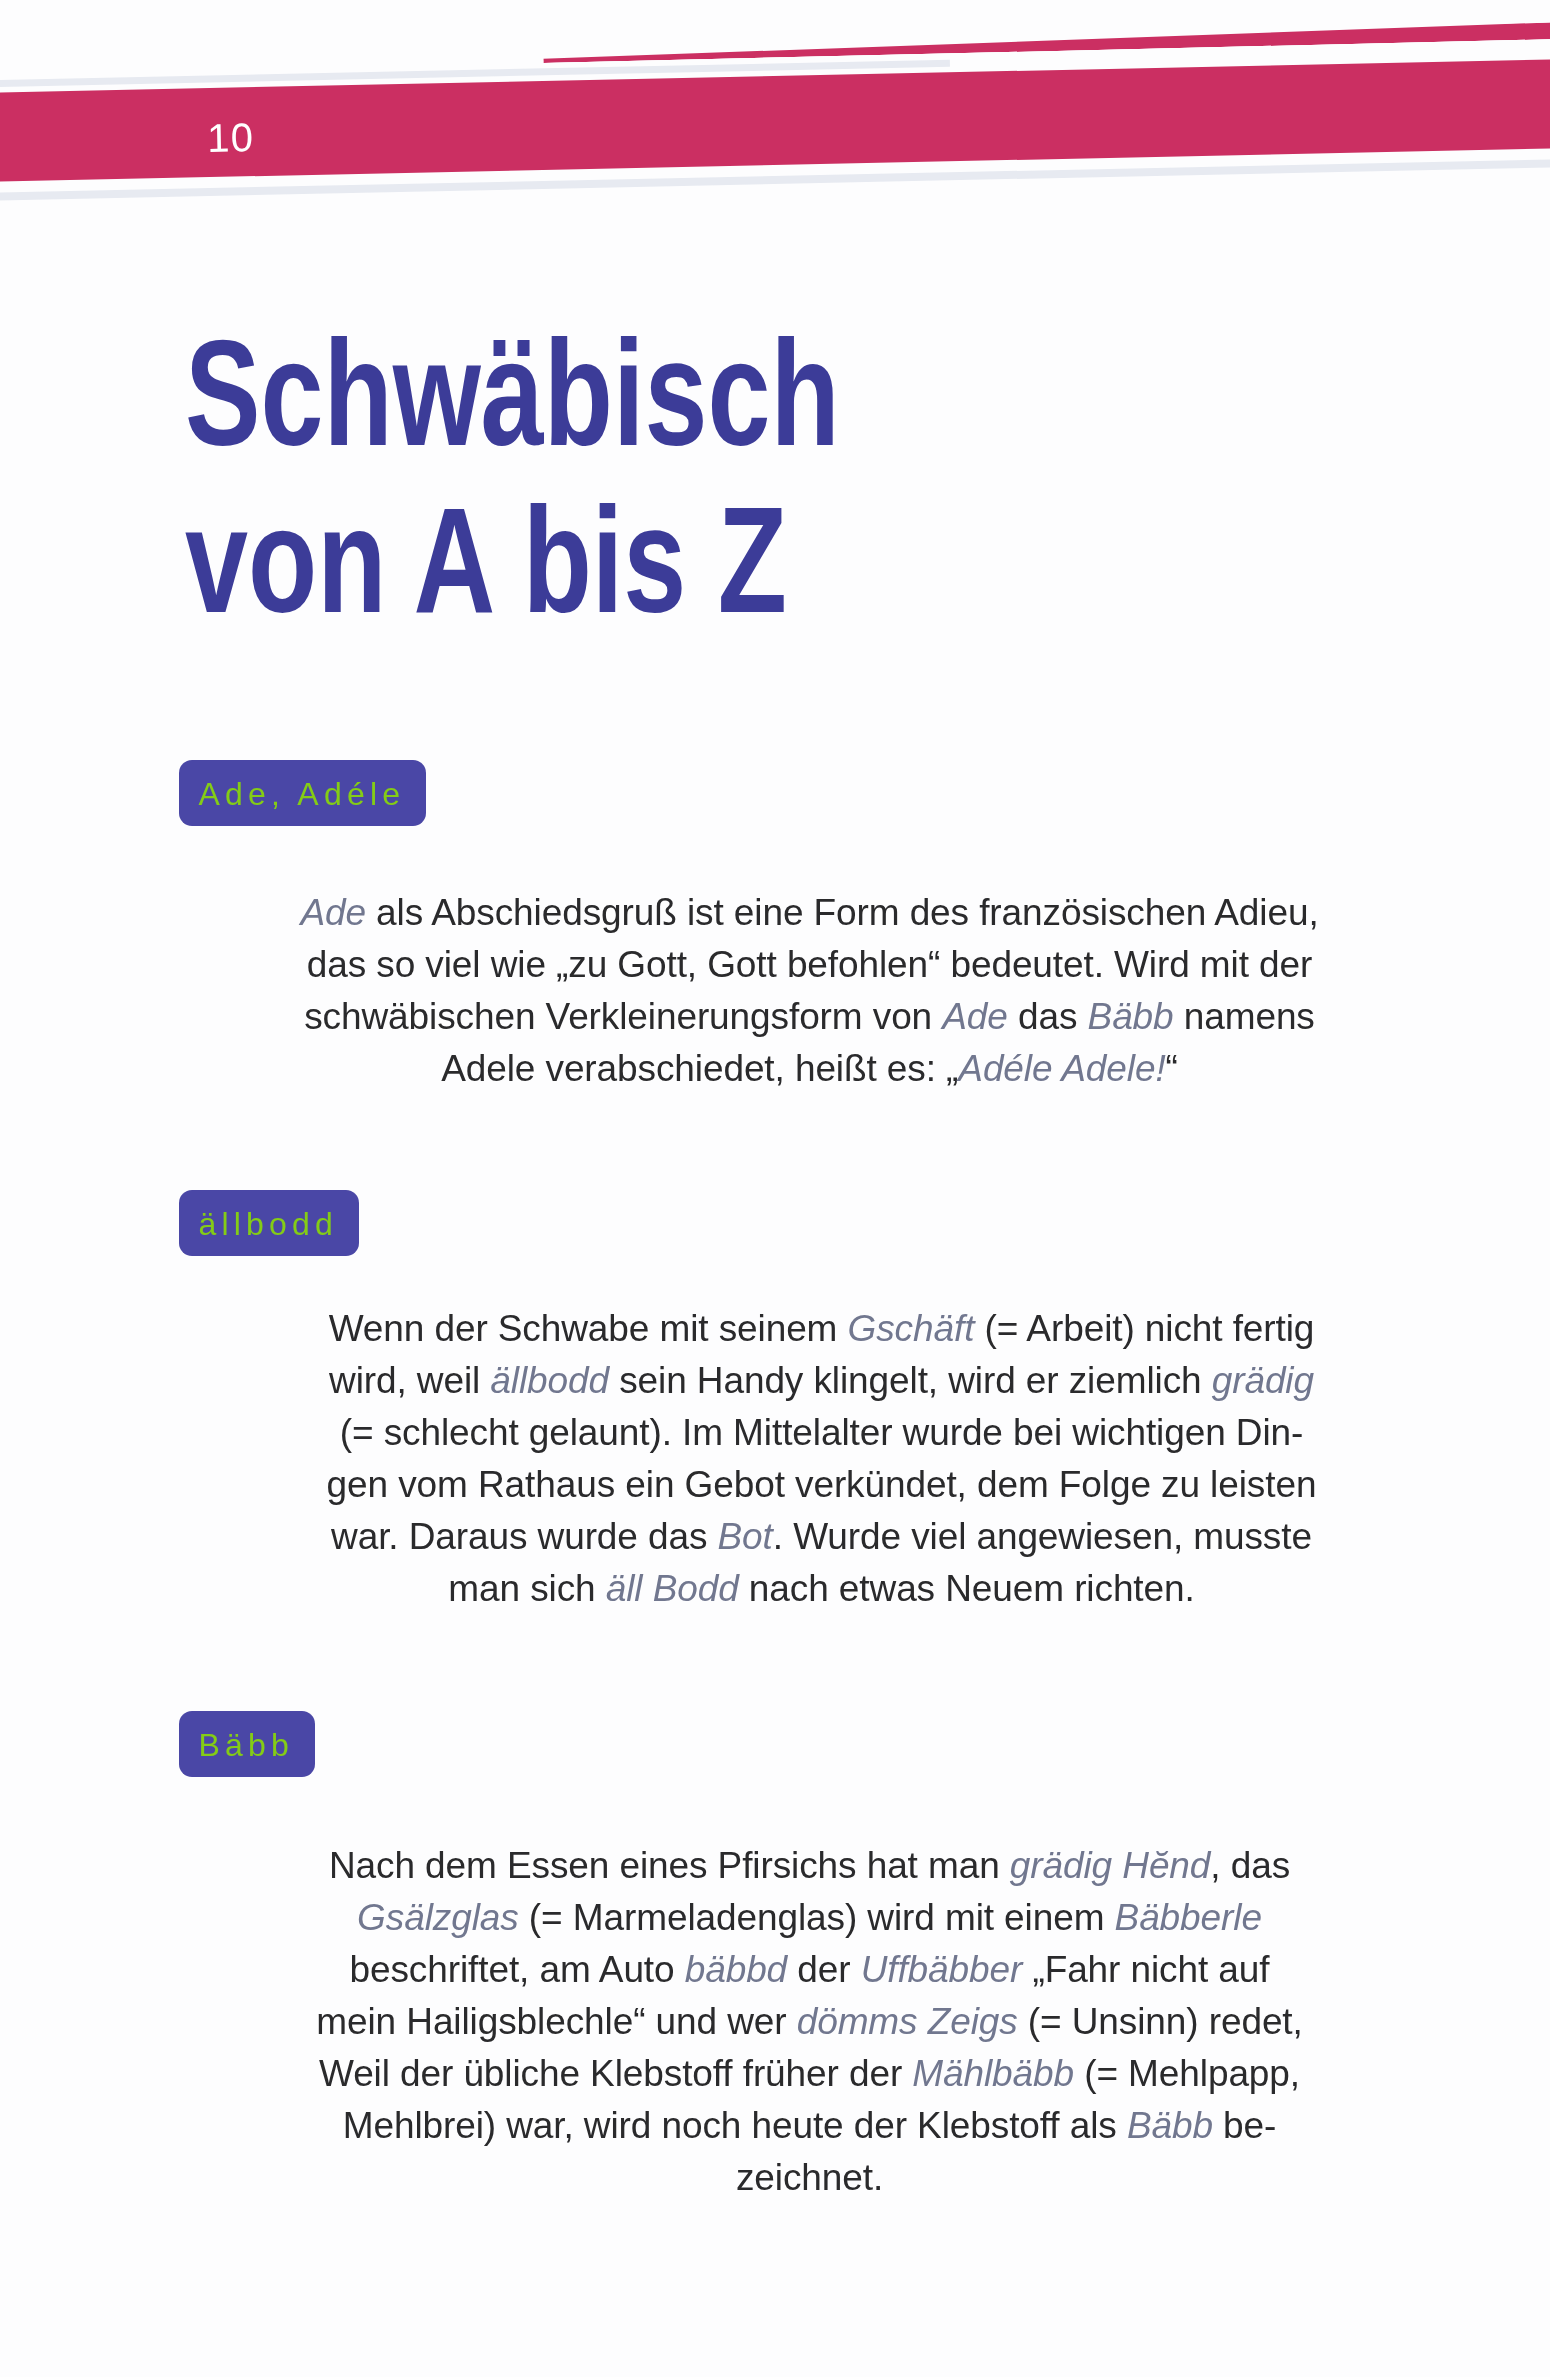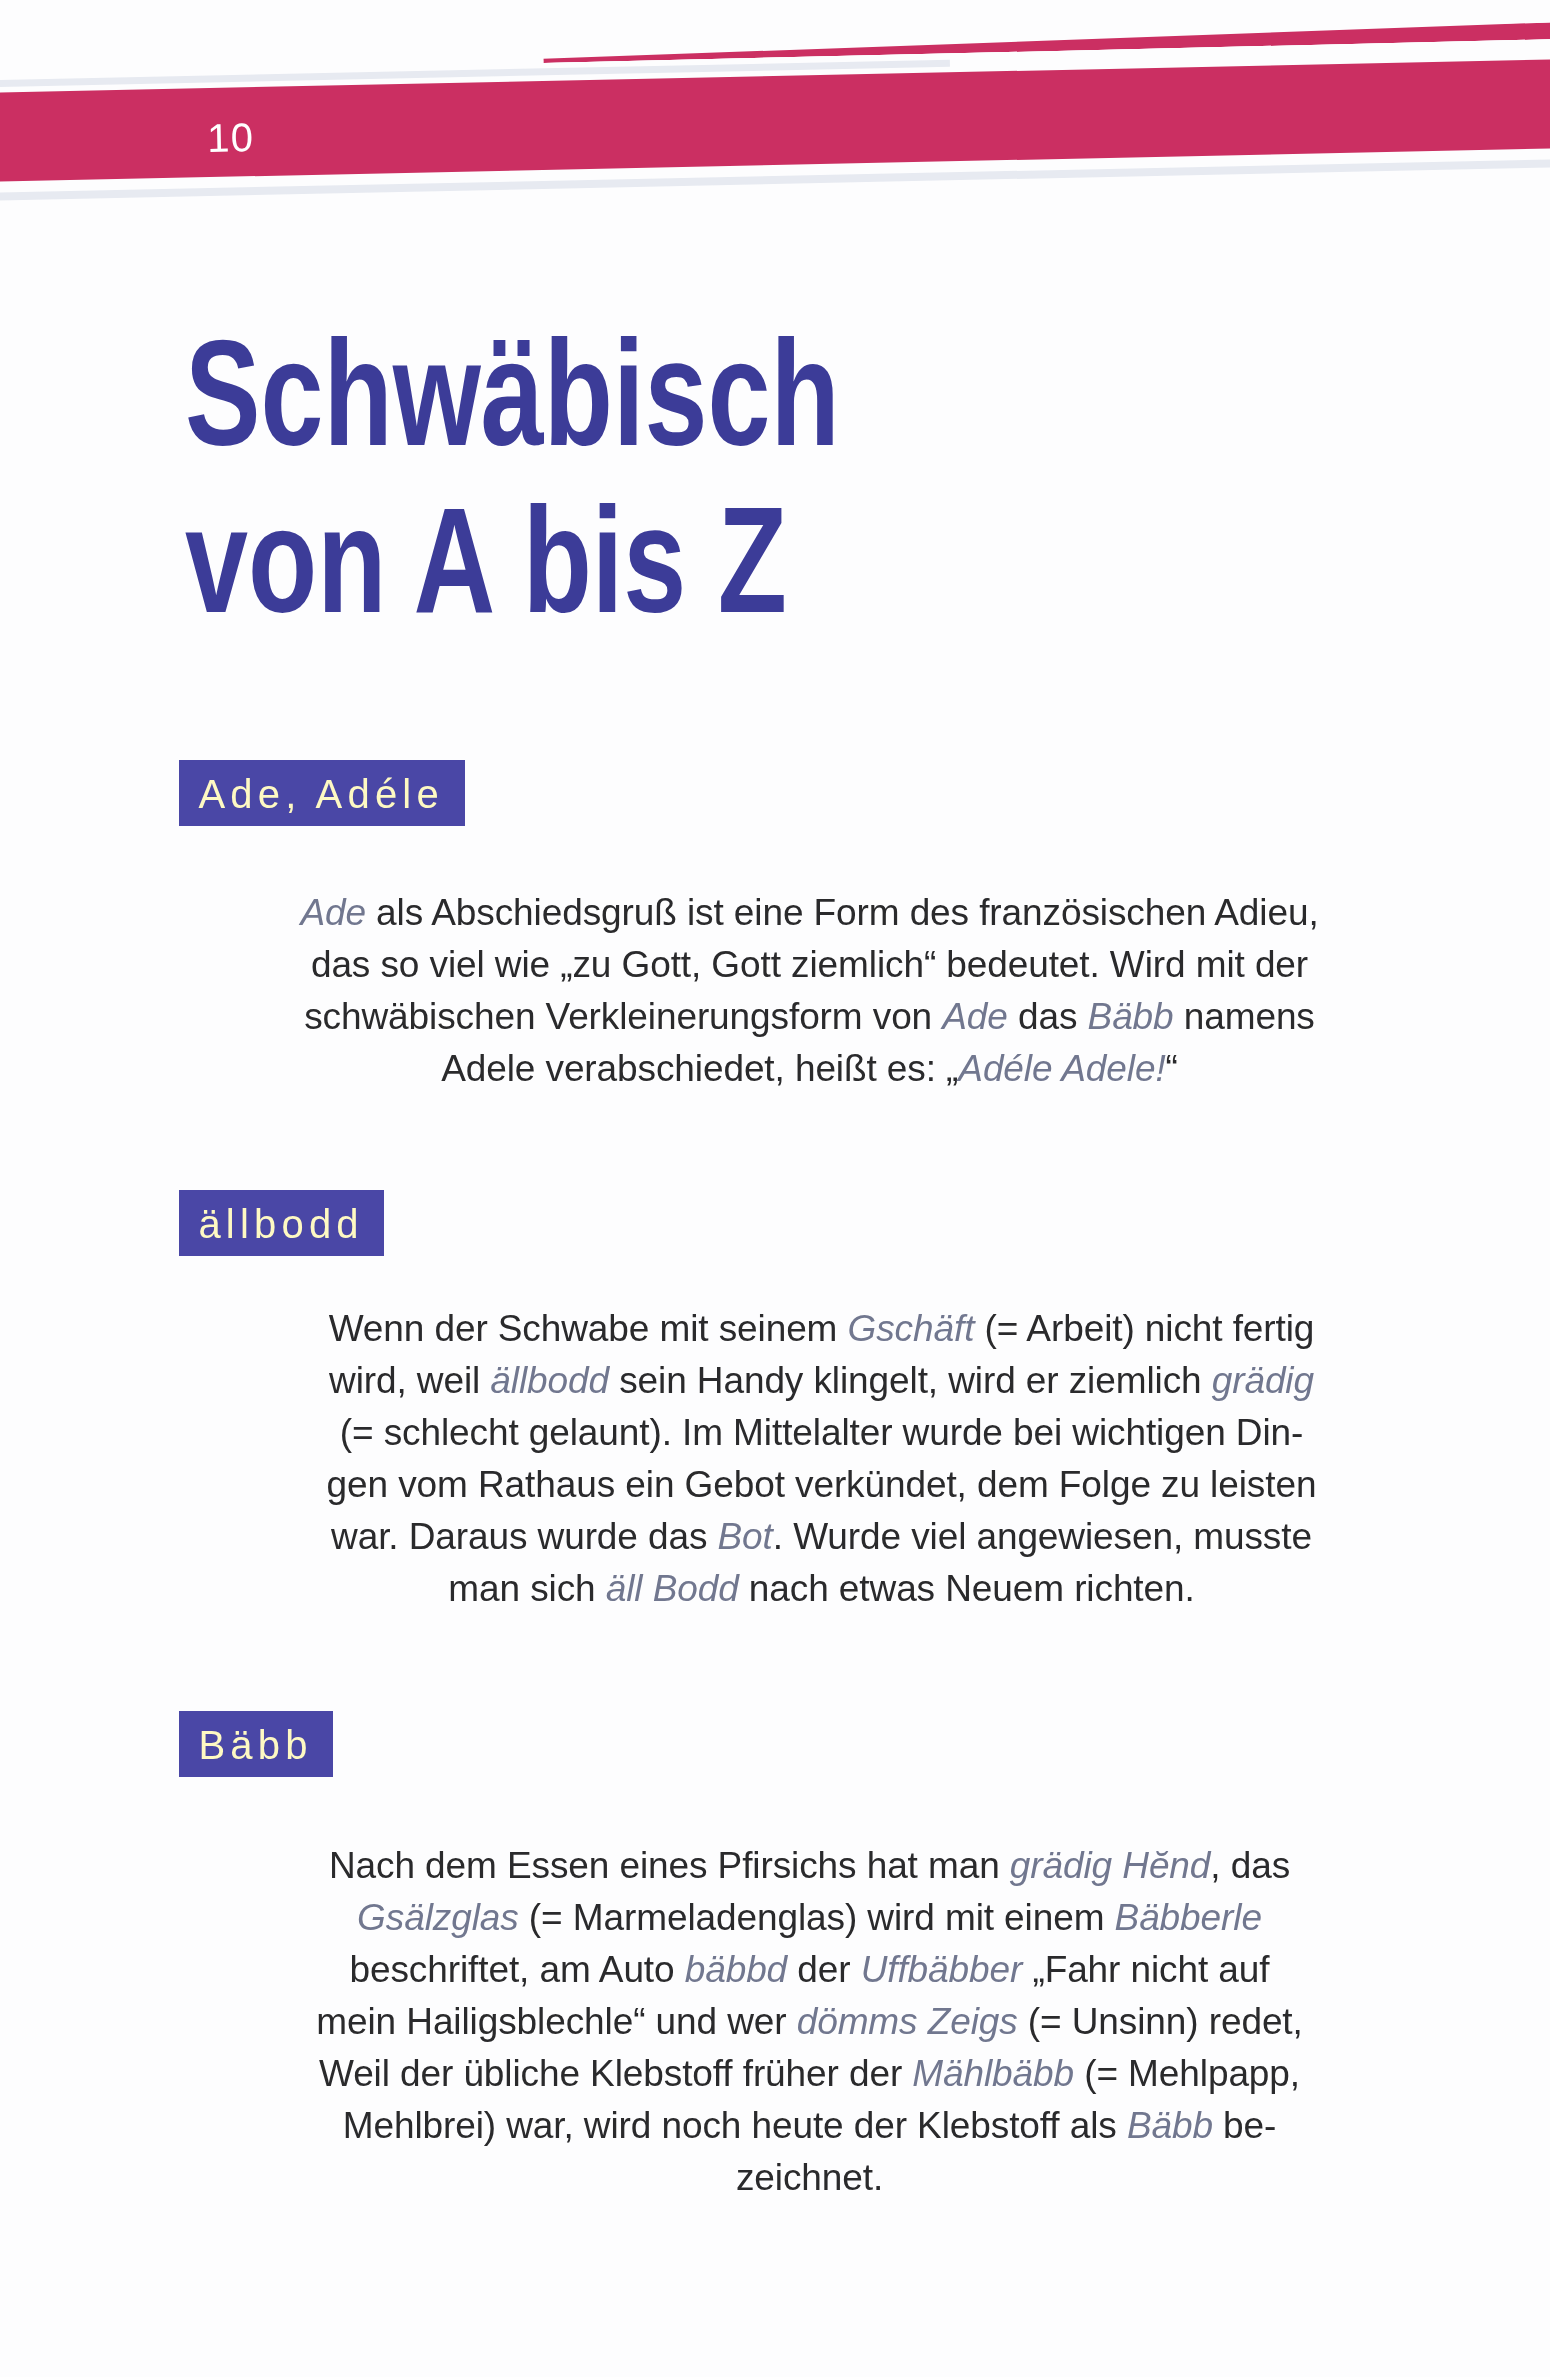--- a/index.html
+++ b/index.html
@@ -42,25 +42,25 @@
     position:absolute;left:185px;top:309px;
     color:var(--purple-title);
     font-size:151px;font-weight:bold;line-height:167px;
     transform:scaleX(0.75);transform-origin:left top;
     white-space:nowrap;
   }
   
   .badge{
     position:absolute;left:179px;
     background:var(--purple-badge);
-    color:#fef9c3;
-    font-size:40px;line-height:40px;
+    color:#84cc16;
+    font-size:32px;line-height:40px;
     padding:14.2px 20.7px 12.3px 19.4px;
     letter-spacing:5.2px;
-    border-radius:0;
+    border-radius:13px;
     white-space:nowrap;
   }
   .para{
     position:absolute;left:189px;width:1241px;
     color:var(--ink);
     font-size:37px;line-height:52px;letter-spacing:-0.1px;
   }
   .pline{white-space:nowrap;text-align:center;}
   .dialect{font-style:italic;color:var(--dialect);}
   .sec-0 .badge{top:760px;} .sec-0 .para{top:887px;}
@@ -84,21 +84,21 @@
   <div class="title">
     <div>Schwäbisch</div>
     <div>von A bis Z</div>
   </div>
 
   <div id="sections">
       <section class="sec sec-0">
         <div class="badge">Ade, Adéle</div>
         <div class="para">
           <div class="pline"><em class="dialect">Ade</em><span> als Abschiedsgruß ist eine Form des französischen Adieu,</span></div>
-          <div class="pline"><span>das so viel wie „zu Gott, Gott ziemlich“ bedeutet. Wird mit der</span></div>
+          <div class="pline"><span>das so viel wie „zu Gott, Gott befohlen“ bedeutet. Wird mit der</span></div>
           <div class="pline"><span>schwäbischen Verkleinerungsform von </span><em class="dialect">Ade</em><span> das </span><em class="dialect">Bäbb</em><span> namens</span></div>
           <div class="pline"><span>Adele verabschiedet, heißt es: „</span><em class="dialect">Adéle Adele!</em><span>“</span></div>
         </div>
       </section>
       <section class="sec sec-1">
         <div class="badge">ällbodd</div>
         <div class="para">
           <div class="pline"><span>Wenn der Schwabe mit seinem </span><em class="dialect">Gschäft</em><span> (= Arbeit) nicht fertig</span></div>
           <div class="pline"><span>wird, weil </span><em class="dialect">ällbodd</em><span> sein Handy klingelt, wird er ziemlich </span><em class="dialect">grädig</em></div>
           <div class="pline"><span>(= schlecht gelaunt). Im Mittelalter wurde bei wichtigen Din-</span></div>

